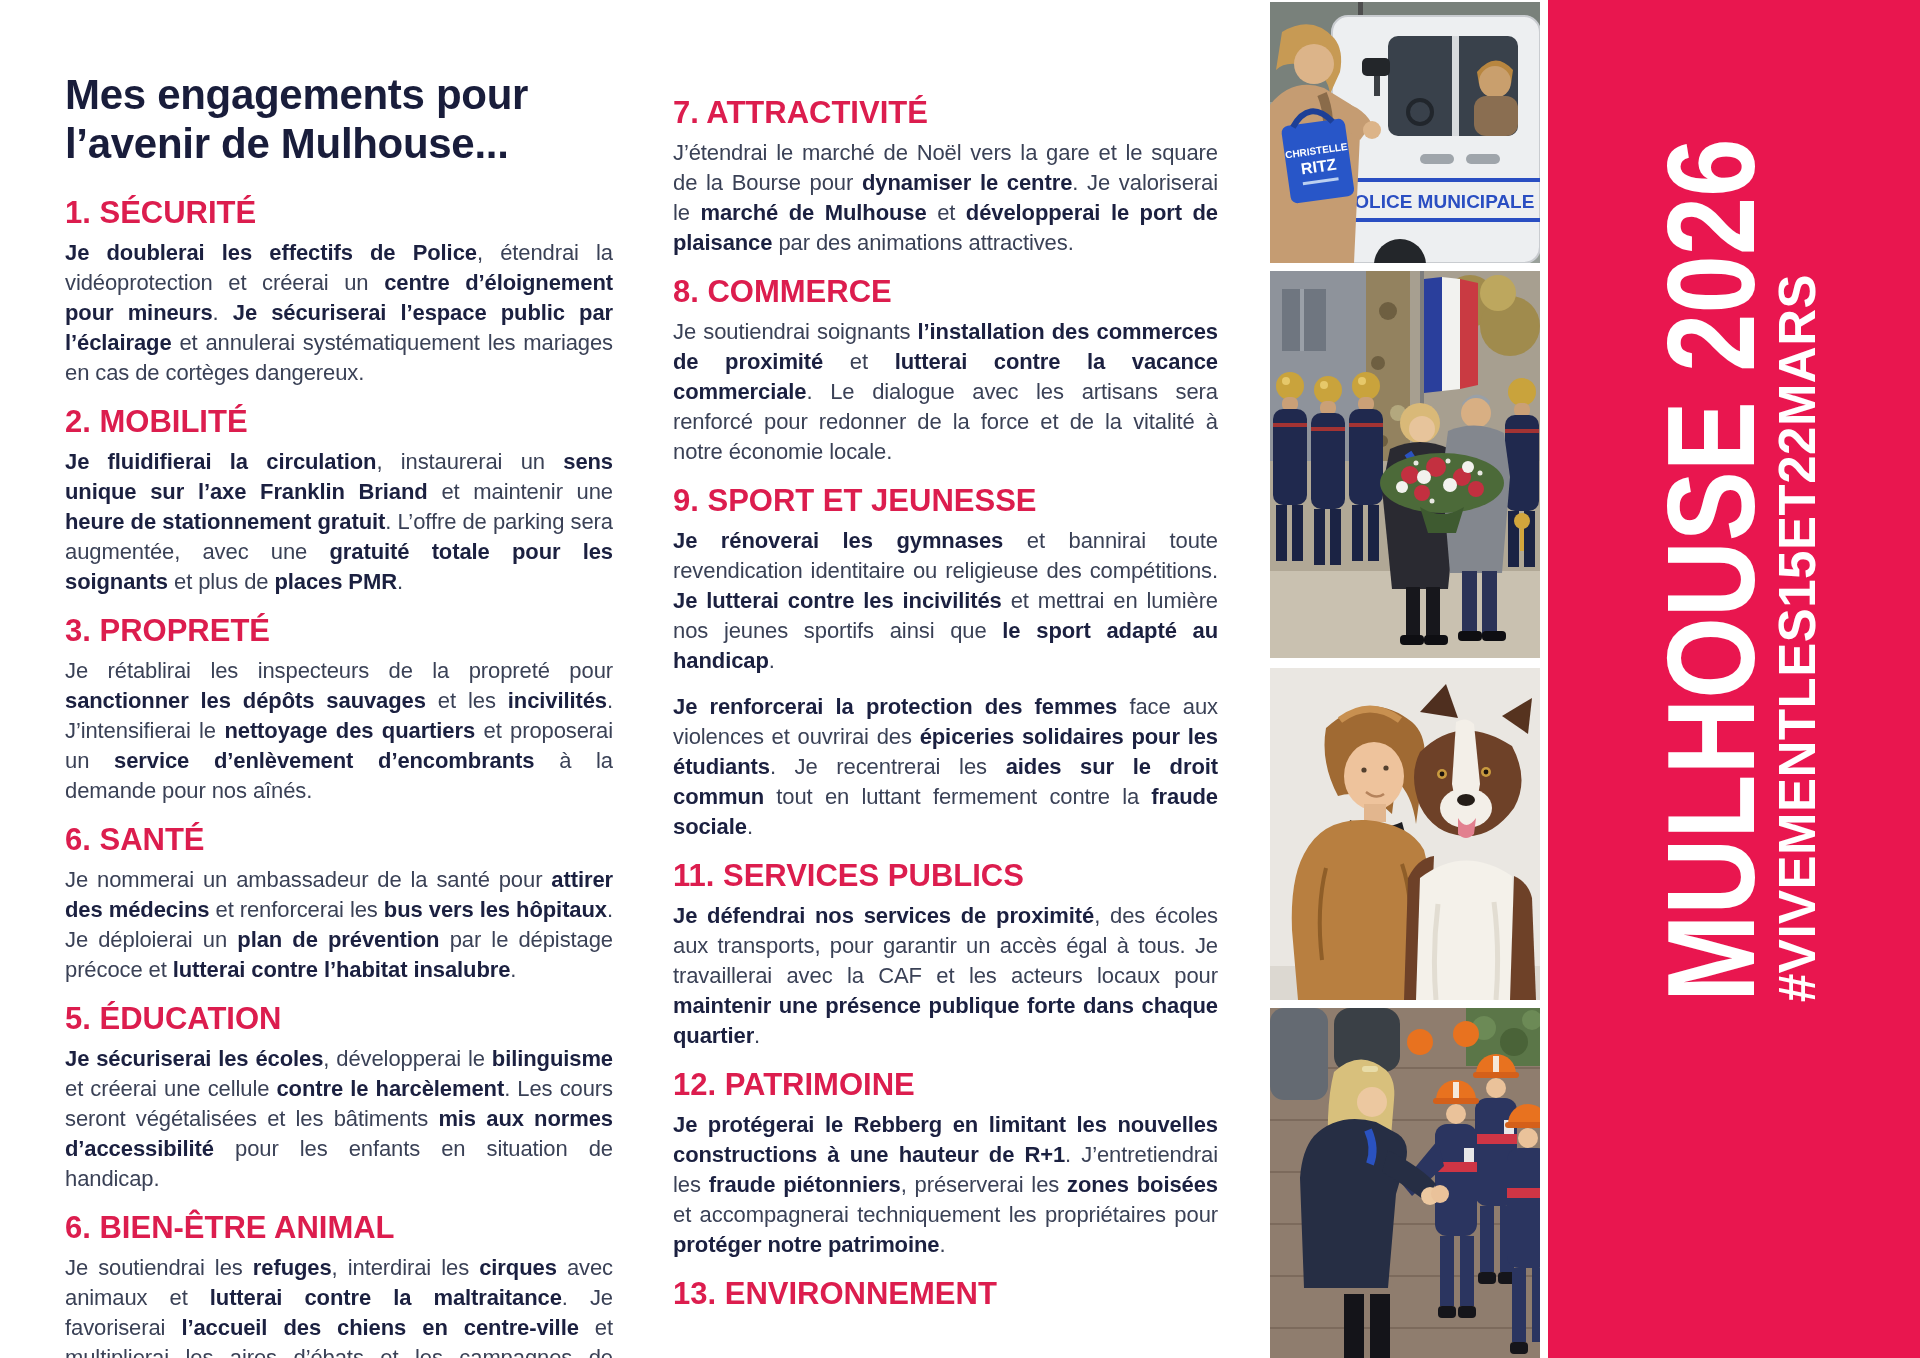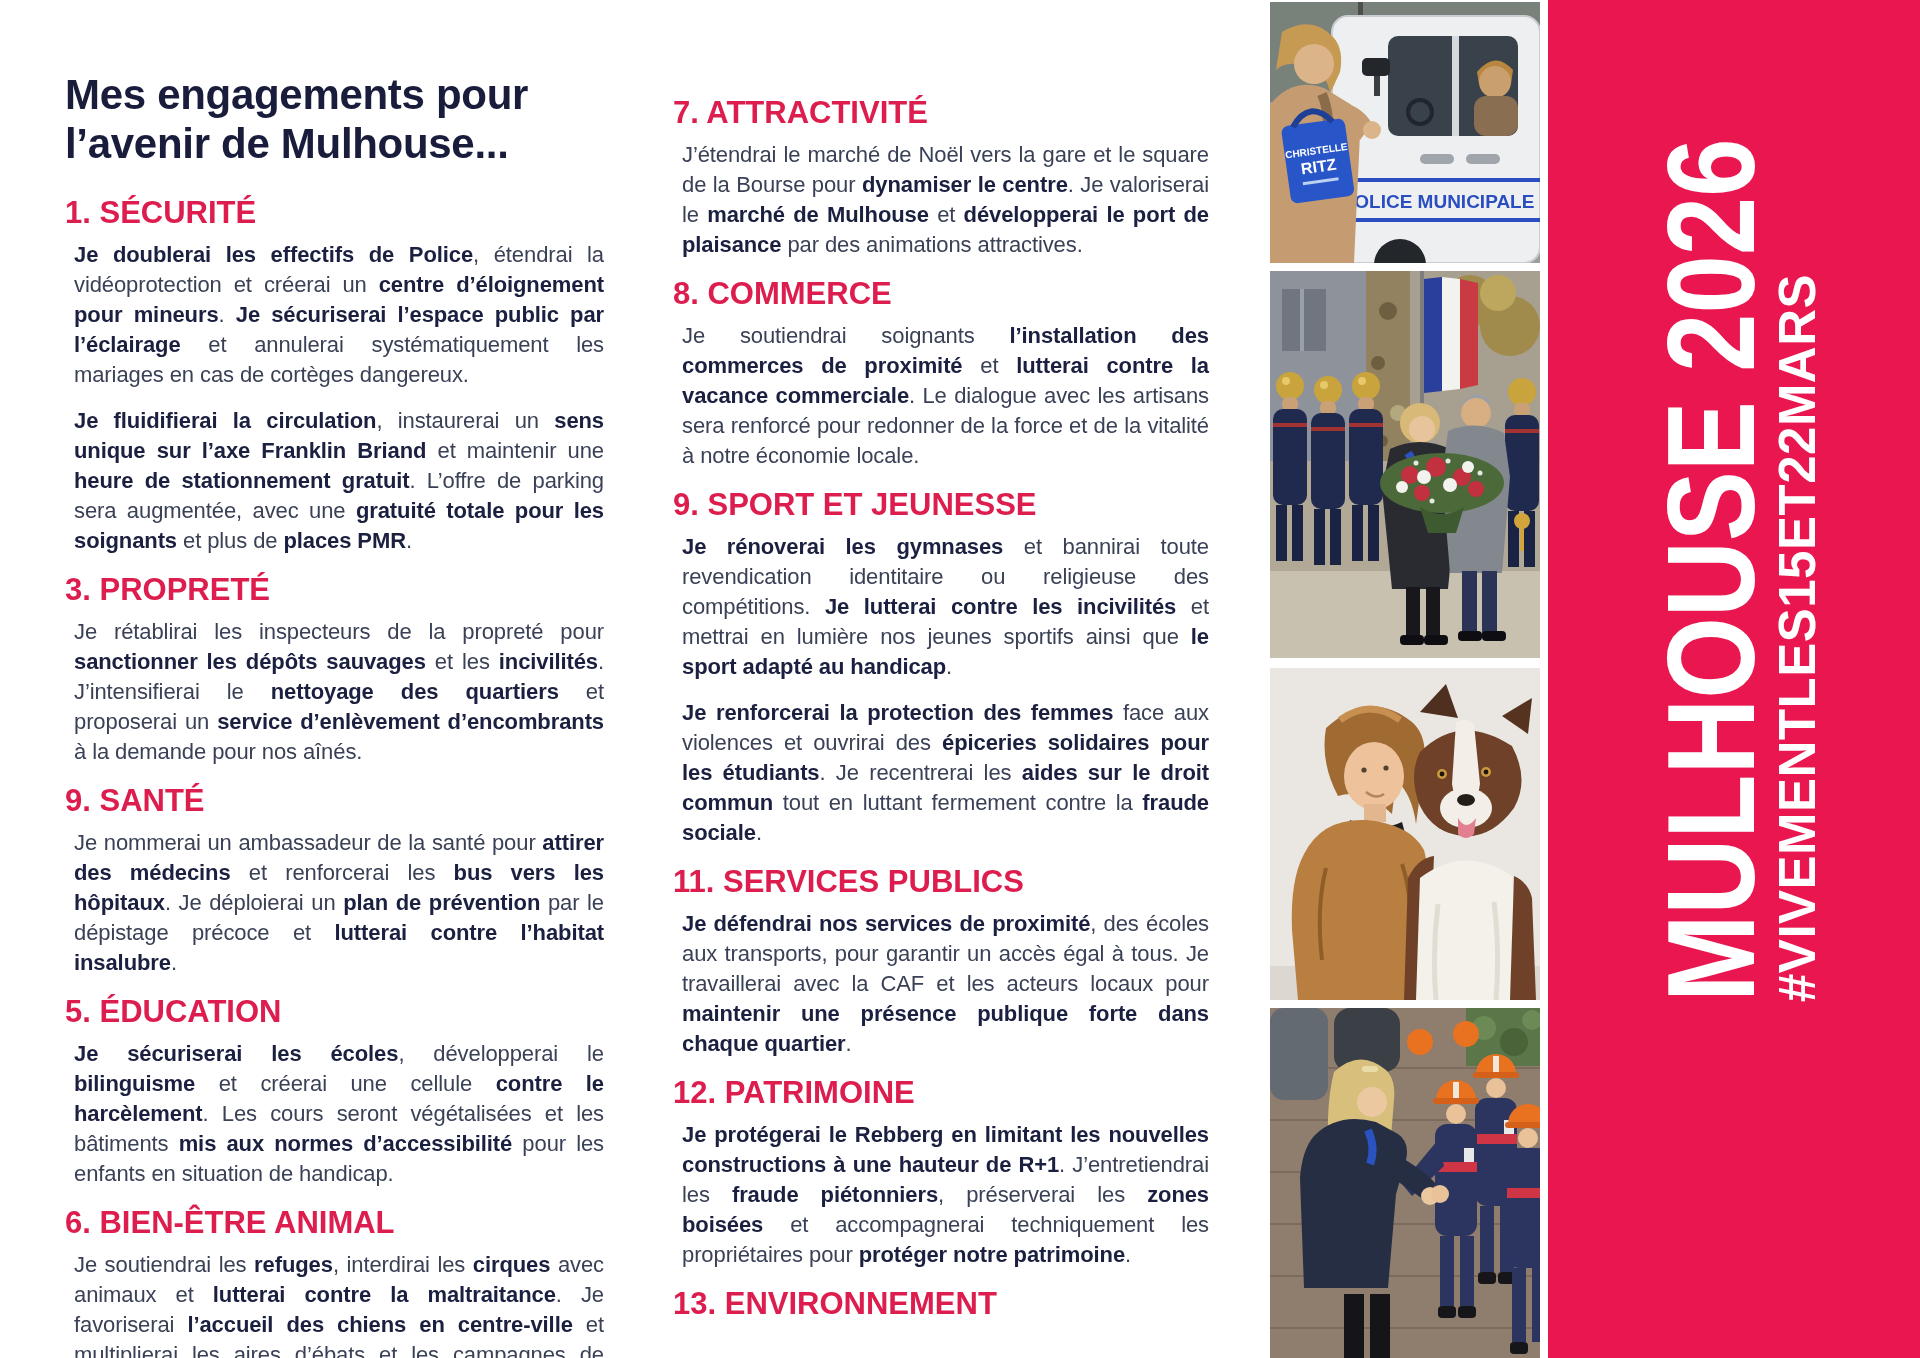--- a/index.html
+++ b/index.html
@@ -8,21 +8,21 @@
 
   
   .col{position:absolute;}
   .col-left{left:65px;top:70px;width:548px;}
   .col-mid{left:673px;top:95px;width:545px;}
   h1.title{font-size:42px;line-height:49px;font-weight:800;letter-spacing:-0.3px;
            color:var(--title,#191D3B);margin:0 0 27px 0;}
   .sec{margin:0 0 16px 0;}
   .sec-h{color:var(--accent,#DC1D4E);font-size:31px;line-height:36px;font-weight:700;
          margin:0 0 7px 0;}
-  .sec-b{margin:9px;font-size:22px;line-height:30px;text-align:justify;
+  .sec-b{margin:0;font-size:22px;line-height:30px;text-align:justify;
          color:var(--body,#3A4156);letter-spacing:-0.1px;}
   .sec-b b{color:var(--navy,#1B2040);}
 
   
   .ph{position:absolute;left:1270px;width:270px;overflow:hidden;background:#cfcfcf;}
   .ph svg{display:block;width:100%;height:100%;}
   #ph1{top:2px;height:261px;}
   #ph2{top:271px;height:387px;}
   #ph3{top:668px;height:332px;}
   #ph4{top:1008px;height:350px;}
@@ -41,30 +41,31 @@
 
   <div class="col col-left">
     <h1 class="title"><span>Mes engagements pour</span><br><span>l’avenir de Mulhouse...</span></h1>
     <div>
   <section class="sec">
     <h2 class="sec-h">1. SÉCURITÉ</h2>
     <p class="sec-b"><b>Je doublerai les effectifs de Police</b><span>, étendrai la vidéoprotection et créerai un </span><b>centre d’éloignement pour mineurs</b><span>. </span><b>Je sécuriserai l’espace public par l’éclairage</b><span> et annulerai systématiquement les mariages en cas de cortèges dangereux.</span></p>
   </section>
 
   <section class="sec">
+    <h2 class="sec-h">2. MOBILITÉ</h2>
     <p class="sec-b"><b>Je fluidifierai la circulation</b><span>, instaurerai un </span><b>sens unique sur l’axe Franklin Briand</b><span> et maintenir une </span><b>heure de stationnement gratuit</b><span>. L’offre de parking sera augmentée, avec une </span><b>gratuité totale pour les soignants</b><span> et plus de </span><b>places PMR</b><span>.</span></p>
   </section>
 
   <section class="sec">
     <h2 class="sec-h">3. PROPRETÉ</h2>
     <p class="sec-b"><span>Je rétablirai les inspecteurs de la propreté pour </span><b>sanctionner les dépôts sauvages</b><span> et les </span><b>incivilités</b><span>. J’intensifierai le </span><b>nettoyage des quartiers</b><span> et proposerai un </span><b>service d’enlèvement d’encombrants</b><span> à la demande pour nos aînés.</span></p>
   </section>
 
   <section class="sec">
-    <h2 class="sec-h">9. SANTÉ</h2>
+    <h2 class="sec-h">6. SANTÉ</h2>
     <p class="sec-b"><span>Je nommerai un ambassadeur de la santé pour </span><b>attirer des médecins</b><span> et renforcerai les </span><b>bus vers les hôpitaux</b><span>. Je déploierai un </span><b>plan de prévention</b><span> par le dépistage précoce et </span><b>lutterai contre l’habitat insalubre</b><span>.</span></p>
   </section>
 
   <section class="sec">
     <h2 class="sec-h">5. ÉDUCATION</h2>
     <p class="sec-b"><b>Je sécuriserai les écoles</b><span>, développerai le </span><b>bilinguisme</b><span> et créerai une cellule </span><b>contre le harcèlement</b><span>. Les cours seront végétalisées et les bâtiments </span><b>mis aux normes d’accessibilité</b><span> pour les enfants en situation de handicap.</span></p>
   </section>
 
   <section class="sec">
     <h2 class="sec-h">6. BIEN-ÊTRE ANIMAL</h2>

